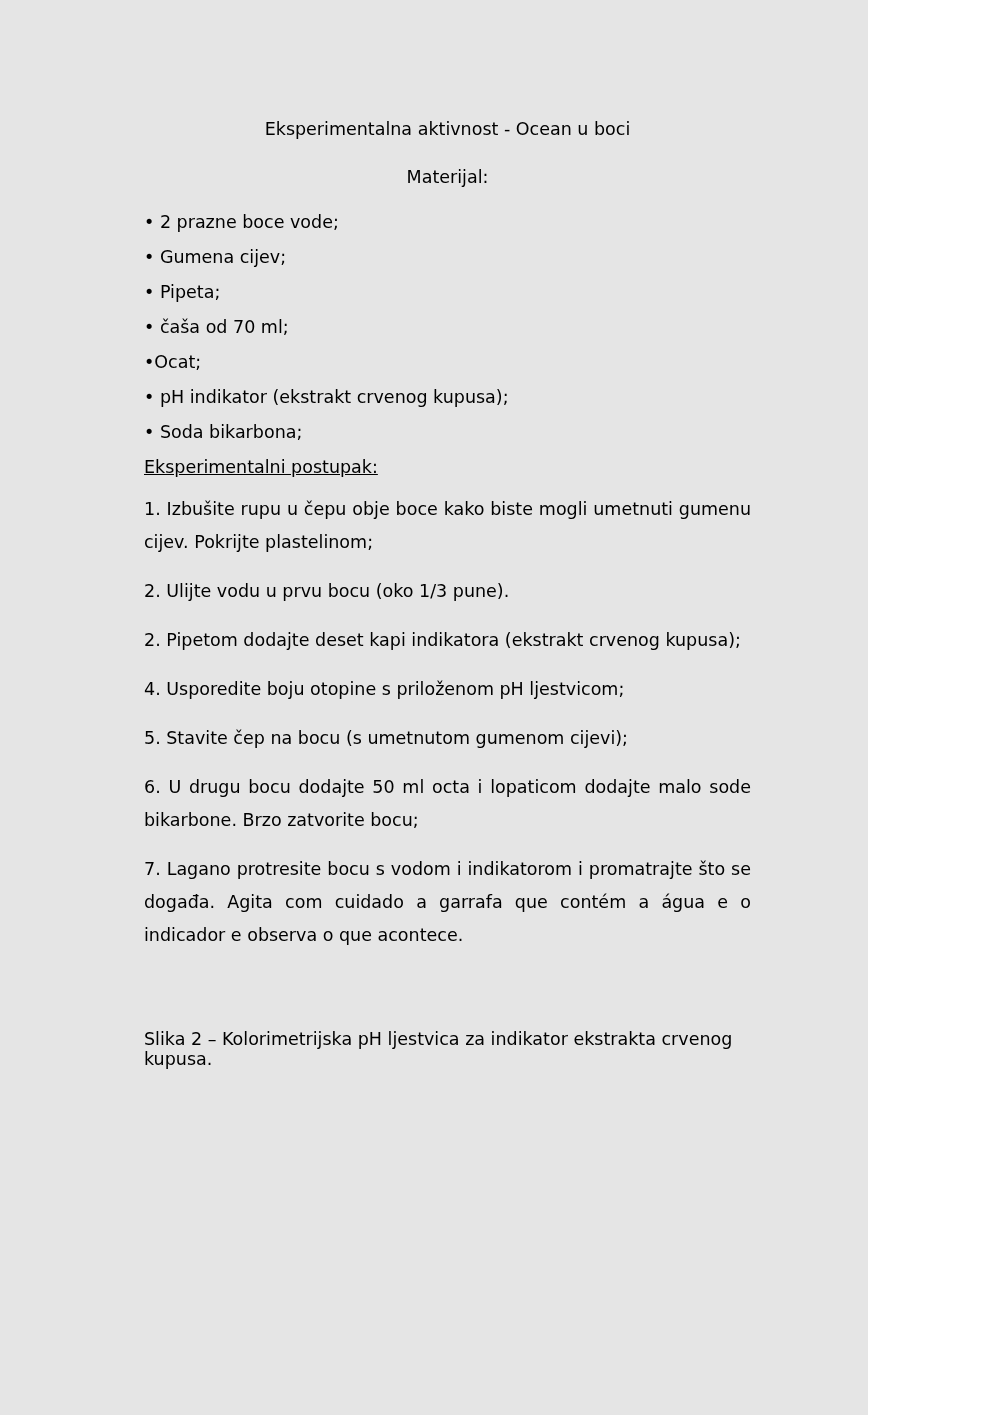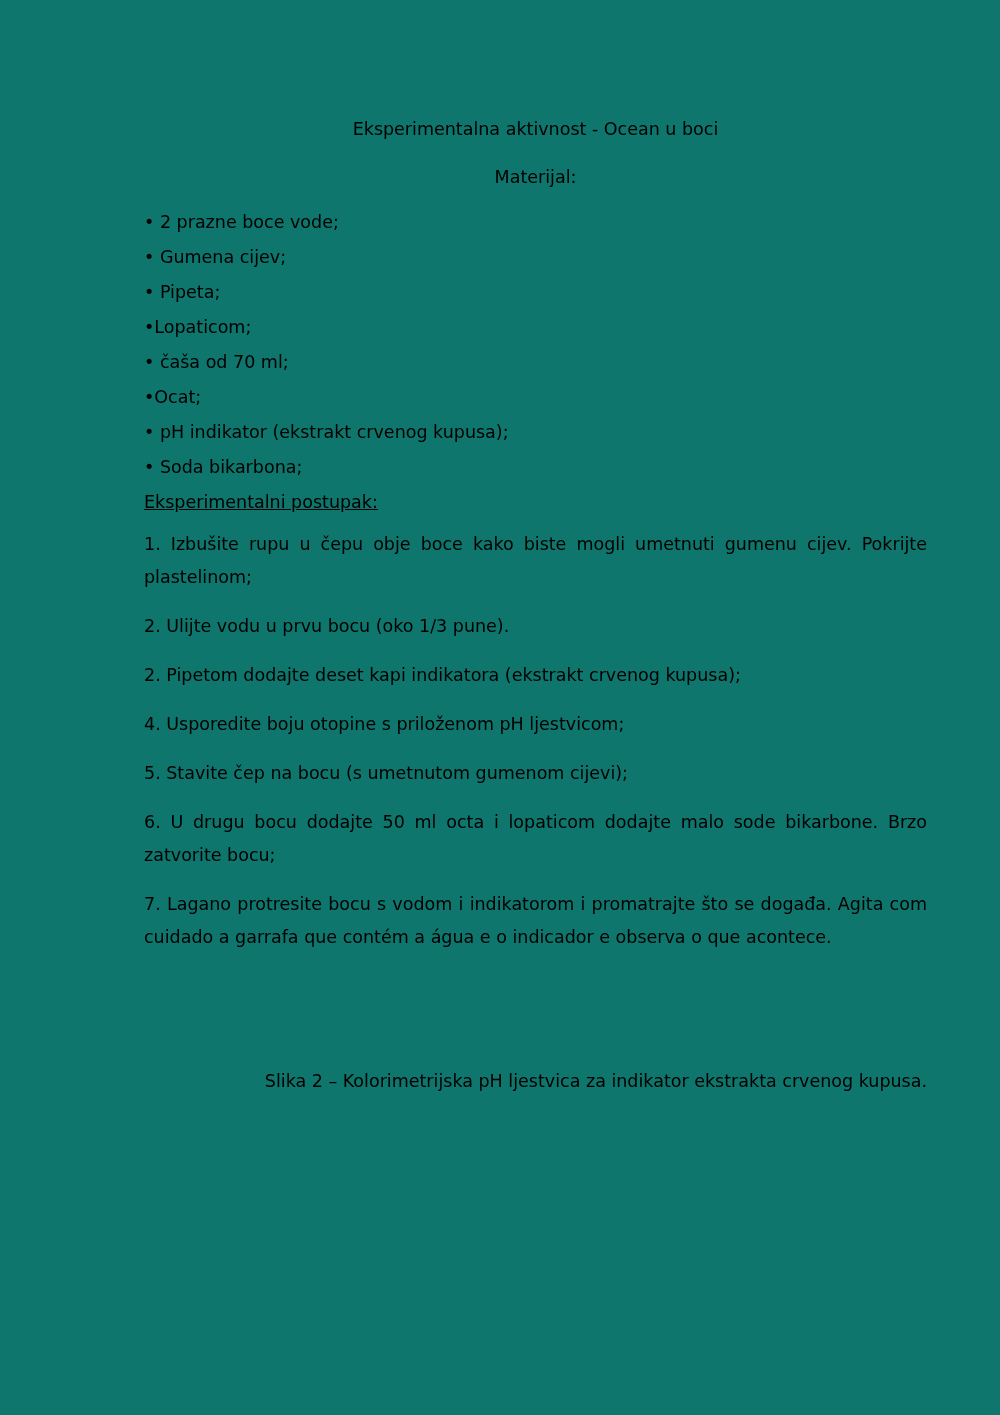--- a/index.html
+++ b/index.html
@@ -2,28 +2,28 @@
 <html><head>
 <meta charset="utf-8">
 <style>
   html, body {
     margin: 0;
     padding: 0;
     background: #ffffff;
   }
   .page {
     position: relative;
-    width: 1000px;
+    width: 868px;
     height: 1415px;
-    background: #0f766e;
+    background: #e5e5e5;
     color: #000000;
     font-family: "DejaVu Sans", "Liberation Sans", sans-serif;
     font-size: 17.5px;
     box-sizing: border-box;
-    padding: 120px 73px 0 144px;
+    padding: 120px 117px 0 144px;
     overflow: hidden;
   }
   .doc-title {
     margin: 0;
     font-size: 17.5px;
     font-weight: normal;
     text-align: center;
     line-height: 19px;
   }
   .section-heading {
@@ -47,39 +47,38 @@
   }
   .step {
     margin: 16px 0 13px 0;
     line-height: 33px;
     text-align: justify;
   }
   .step:first-of-type {
     margin-top: 18px;
   }
   .figure-caption {
-    margin: 117px 0 0 0;
+    margin: 77px 0 0 0;
     line-height: 20px;
-    text-align: right;
+    text-align: left;
   }
 </style>
 </head>
 <body>
 
 <div class="page">
 
   <h1 class="doc-title">Eksperimentalna aktivnost - Ocean u boci</h1>
 
   <p class="section-heading">Materijal:</p>
 
   <ul class="materials-list">
     <li>• 2 prazne boce vode;</li>
     <li>• Gumena cijev;</li>
     <li>• Pipeta;</li>
-    <li>•Lopaticom;</li>
     <li>• čaša od 70 ml;</li>
     <li>•Ocat;</li>
     <li>• pH indikator (ekstrakt crvenog kupusa);</li>
     <li>• Soda bikarbona;</li>
   </ul>
 
   <p class="procedure-heading">Eksperimentalni postupak:</p>
 
   <p class="step">1. Izbušite rupu u čepu obje boce kako biste mogli umetnuti gumenu cijev. Pokrijte plastelinom;</p>
   <p class="step">2. Ulijte vodu u prvu bocu (oko 1/3 pune).</p>

